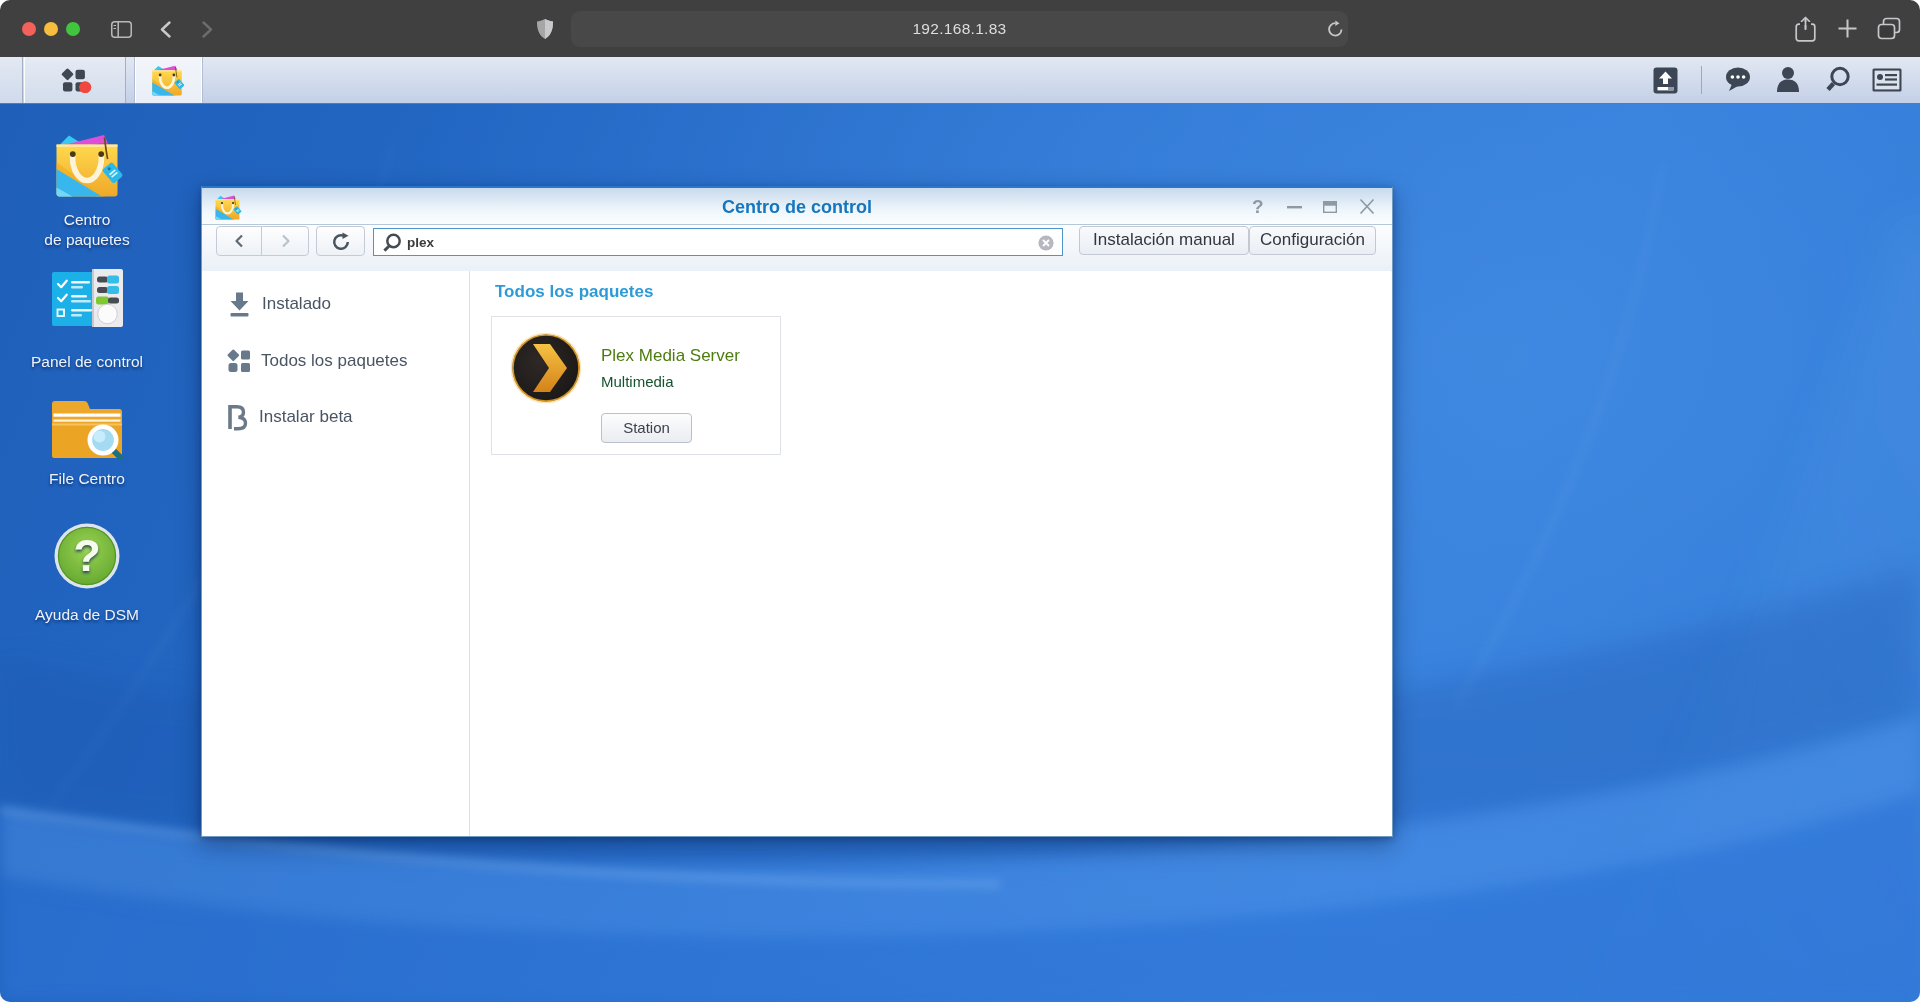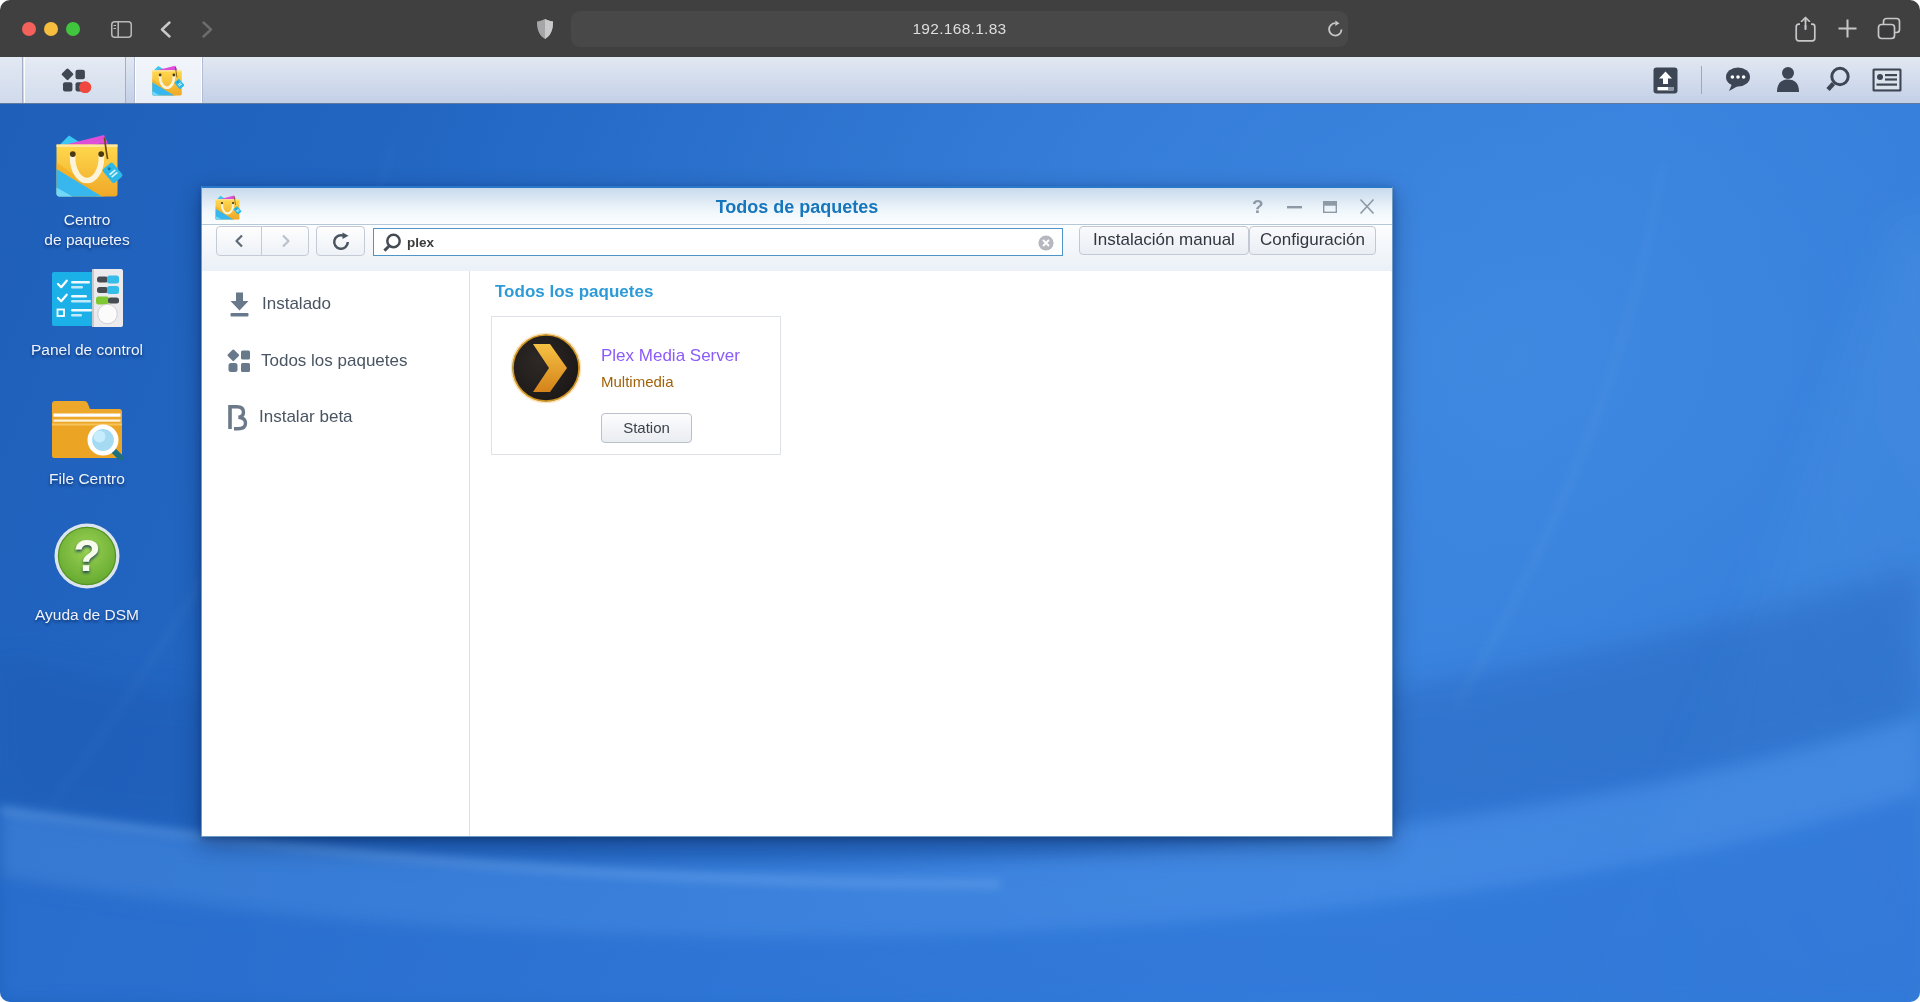--- a/index.html
+++ b/index.html
@@ -35,22 +35,22 @@
   .searchbox { position:absolute; left:171px; top:2px; width:690px; height:28px; background:#fff; border:1px solid #4f94c6; }
   .searchbox .stext { position:absolute; left:33px; top:6px; font-size:13.5px; font-weight:bold; color:#3c3c3c; }
   .pushbtn { position:absolute; top:0px; height:29px; background:linear-gradient(#f8fafc,#eaeef4); border:1px solid #c3c9d3; border-radius:4px; font-size:17px; color:#333740; text-align:center; line-height:26px; }
   .winbody { position:absolute; left:0; top:83px; width:1189px; height:565px; background:#fff; }
   .sidebar { position:absolute; left:0; top:0; width:268px; height:100%; border-right:1px solid #dcdfe3; }
   .srow { position:absolute; left:25px; display:flex; align-items:center; height:36px; }
   .srow .stxt { margin-left:10px; font-size:17px; color:#4a5563; }
   .content { position:absolute; left:269px; top:0; width:920px; height:100%; }
   .chead { position:absolute; left:24px; top:11px; font-size:17px; color:#2c9bd7; font-weight:bold; }
   .card { position:absolute; left:20px; top:45px; width:290px; height:139px; border:1px solid #dfe2e6; background:#fff; }
-  .card .pname { position:absolute; left:109px; top:29px; font-size:17px; color:#8b5cf6; }
-  .card .pcat { position:absolute; left:109px; top:56px; font-size:15px; color:#a16207; }
+  .card .pname { position:absolute; left:109px; top:29px; font-size:17px; color:#4d7c0f; }
+  .card .pcat { position:absolute; left:109px; top:56px; font-size:15px; color:#14532d; }
   .card .ibtn { position:absolute; left:109px; top:96px; width:91px; height:30px; background:linear-gradient(#fdfdfe,#e9ecf1); border:1px solid #bac0c9; border-radius:4px; font-size:15px; color:#3c434c; text-align:center; line-height:28px; }
 </style>
 </head>
 <body>
 <div class="screen">
 
   <div class="chrome">
     <div class="tl r"></div>
       <div class="tl y"></div>
       <div class="tl g"></div>
@@ -171,41 +171,41 @@
     <div class="dicon" style="left:17px;top:29px;width:140px">
       <svg width="64" height="65" viewBox="0 0 64 64" overflow="visible">
           <use href="#bagicon"></use>
         </svg>
       <div class="lbl" style="margin-top:8px">Centro<br>de paquetes</div>
     </div>
     <div class="dicon" style="left:17px;top:165px;width:140px">
       <svg width="73" height="60" viewBox="0 0 73 60">
           <use href="#cpicon"></use>
         </svg>
-      <div class="lbl" style="margin-top:7px">Panel de control</div>
+      <div class="lbl" style="margin-top:19px">Panel de control</div>
     </div>
     <div class="dicon" style="left:17px;top:296px;width:140px">
       <svg width="72" height="60" viewBox="0 0 72 60">
           <use href="#fsicon"></use>
         </svg>
       <div class="lbl" style="margin-top:5px">File Centro</div>
     </div>
     <div class="dicon" style="left:17px;top:419px;width:140px">
       <svg width="68" height="66" viewBox="0 0 68 66">
           <use href="#helpicon"></use>
         </svg>
       <div class="lbl" style="margin-top:12px">Ayuda de DSM</div>
     </div>
 
     <div class="win">
       <div class="titlebar">
         <svg class="wicon" width="25" height="25" viewBox="0 0 64 64" overflow="visible">
             <use href="#bagicon"></use>
           </svg>
-        <div class="ttl">Todos de paquetes</div>
+        <div class="ttl">Centro de control</div>
         <div class="wctl" style="right:126px">
             <svg width="14" height="18" viewBox="0 0 14 18">
               <text x="0" y="15" font-size="19" font-weight="bold" fill="#8d9aa6" font-family="Liberation Sans">?</text>
             </svg>
           </div>
         <div class="wctl" style="right:90px">
             <svg width="15" height="16" viewBox="0 0 15 16">
               <rect x="0" y="7" width="15" height="2.4" fill="#8d9aa6"></rect>
             </svg>
           </div>

